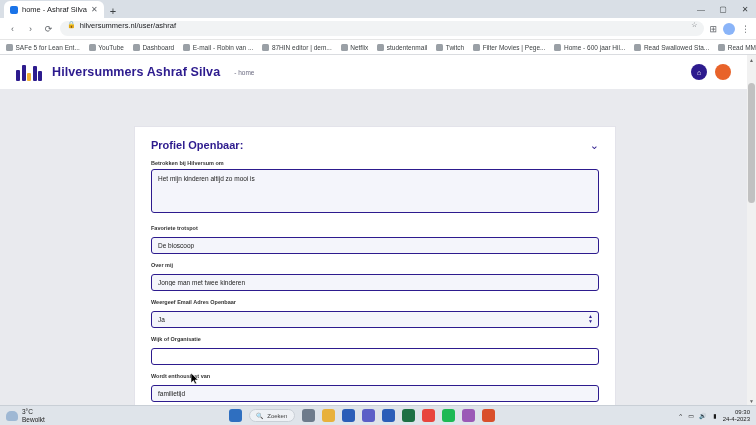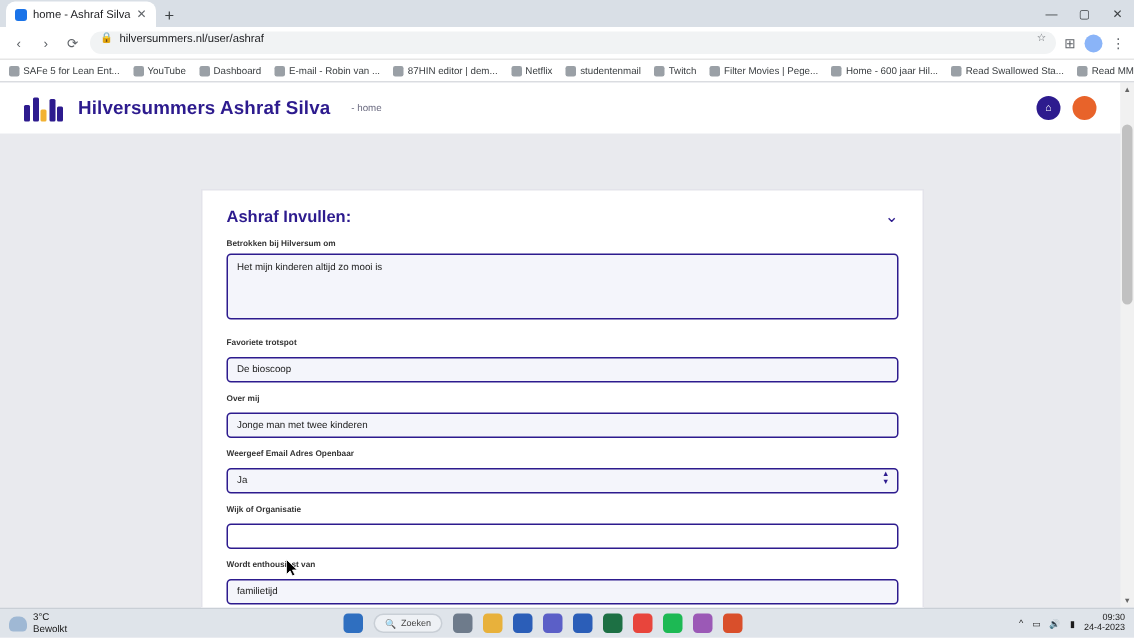--- a/index.html
+++ b/index.html
@@ -232,21 +232,21 @@
         <div class="brand">Hilversummers Ashraf Silva</div>
         <div class="brand-sub">- home</div>
         <div class="header-right">
           <div class="hbtn">⌂</div>
           <div class="hbtn orange"></div>
         </div>
       </div>
 
       <div class="card">
         <div class="card-title-row">
-          <div class="card-title">Ashraf Invullen:</div>
+          <div class="card-title">Profiel Openbaar:</div>
           <div class="chev">⌄</div>
         </div>
 
         <div class="form">
 
           <div class="field">
             <label class="flabel">Betrokken bij Hilversum om</label>
             <textarea class="ctrl" placeholder="" style="">Het mijn kinderen altijd zo mooi is</textarea>
           </div>
 

